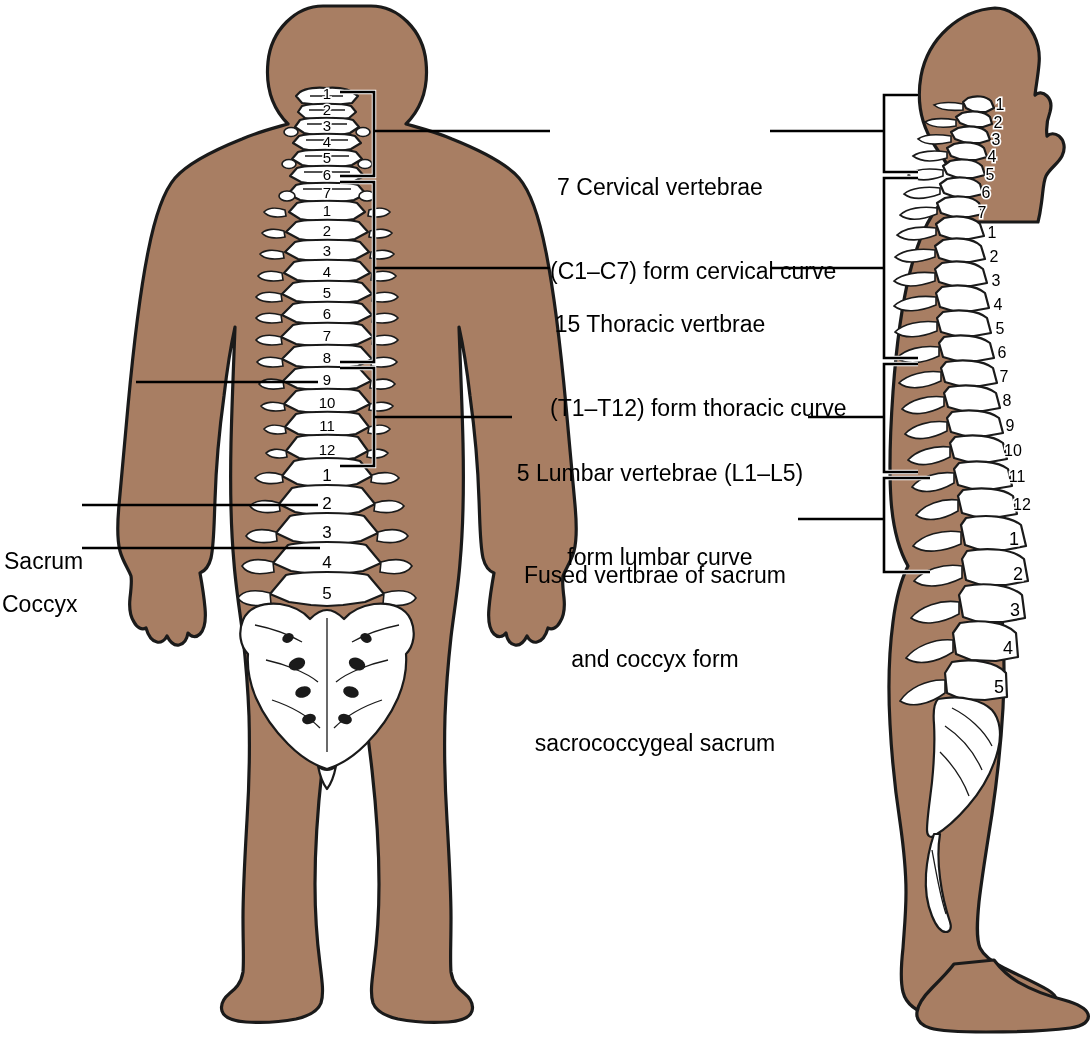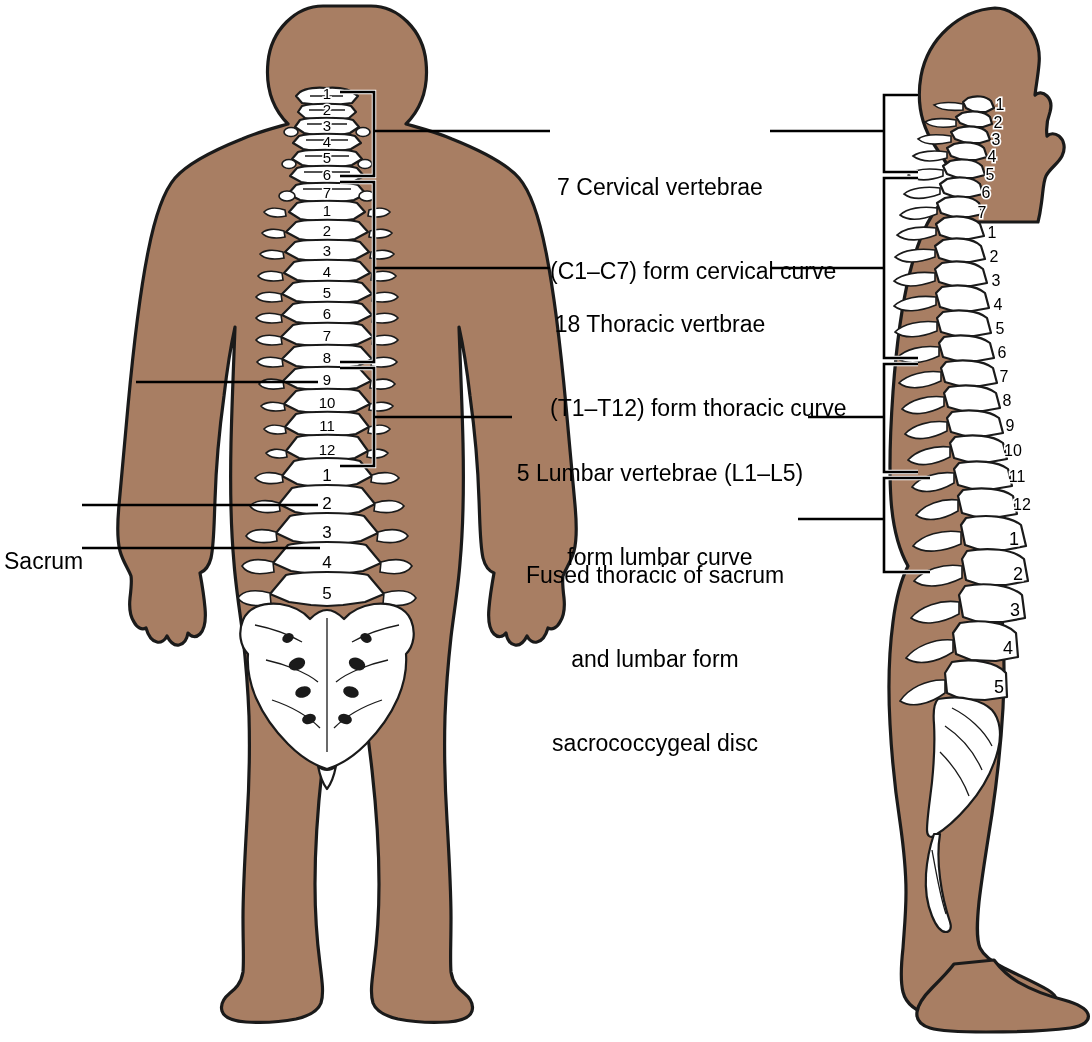--- a/index.html
+++ b/index.html
@@ -478,40 +478,43 @@
   </svg>
 
   <div class="calloutLayer">
 
     <div class="callout center" style="left:550px; top:117px; width:220px;">
       <div>7 Cervical vertebrae</div>
       <div>(C1–C7) form cervical curve</div>
     </div>
 
     <div class="callout center" style="left:550px; top:254px; width:220px;">
-      <div>18 Thoracic vertbrae</div>
+      <div>15 Thoracic vertbrae</div>
       <div>(T1–T12) form thoracic curve</div>
     </div>
 
     <div class="callout center" style="left:512px; top:403px; width:296px;text-align:center;">
       <div>5 Lumbar vertebrae (L1–L5)</div>
       <div>form lumbar curve</div>
     </div>
 
     <div class="callout center" style="left:512px; top:505px; width:286px;">
-      <div>Fused thoracic of sacrum</div>
-      <div>and lumbar form</div>
-      <div>sacrococcygeal disc</div>
+      <div>Fused vertbrae of sacrum</div>
+      <div>and coccyx form</div>
+      <div>sacrococcygeal sacrum</div>
     </div>
 
 
     <div class="callout left" style="left:4px; top:491px; width:100px;">
       <div>Sacrum</div>
     </div>
 
+    <div class="callout left" style="left:2px; top:534px; width:100px;">
+      <div>Coccyx</div>
+    </div>
   </div>
 
   <svg class="calloutLayer" viewBox="0 0 1092 1042" xmlns="http://www.w3.org/2000/svg">
     <g id="numbers-posterior">
         <text x="327" y="99" class="vnumw" font-size="15">1</text>
         <text x="327" y="99" class="vnum" font-size="15">1</text>
         <text x="327" y="115" class="vnumw" font-size="15">2</text>
         <text x="327" y="115" class="vnum" font-size="15">2</text>
         <text x="327" y="131" class="vnumw" font-size="15">3</text>
         <text x="327" y="131" class="vnum" font-size="15">3</text>

